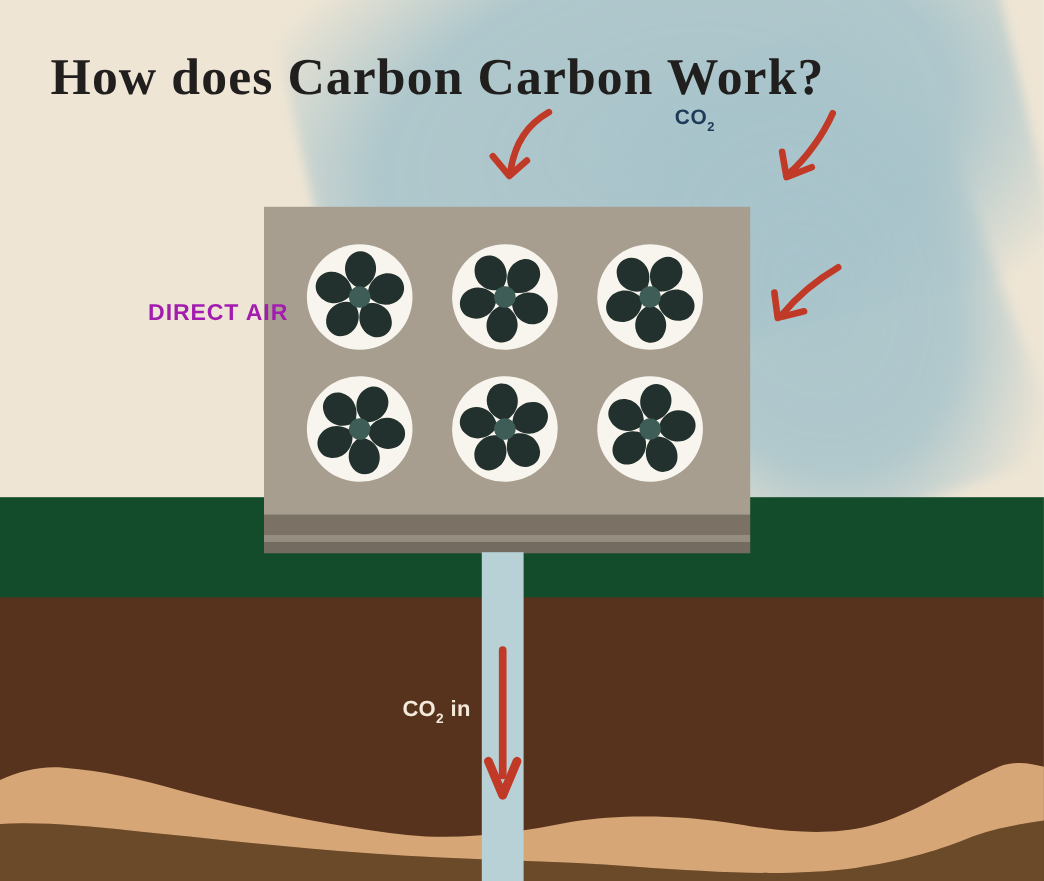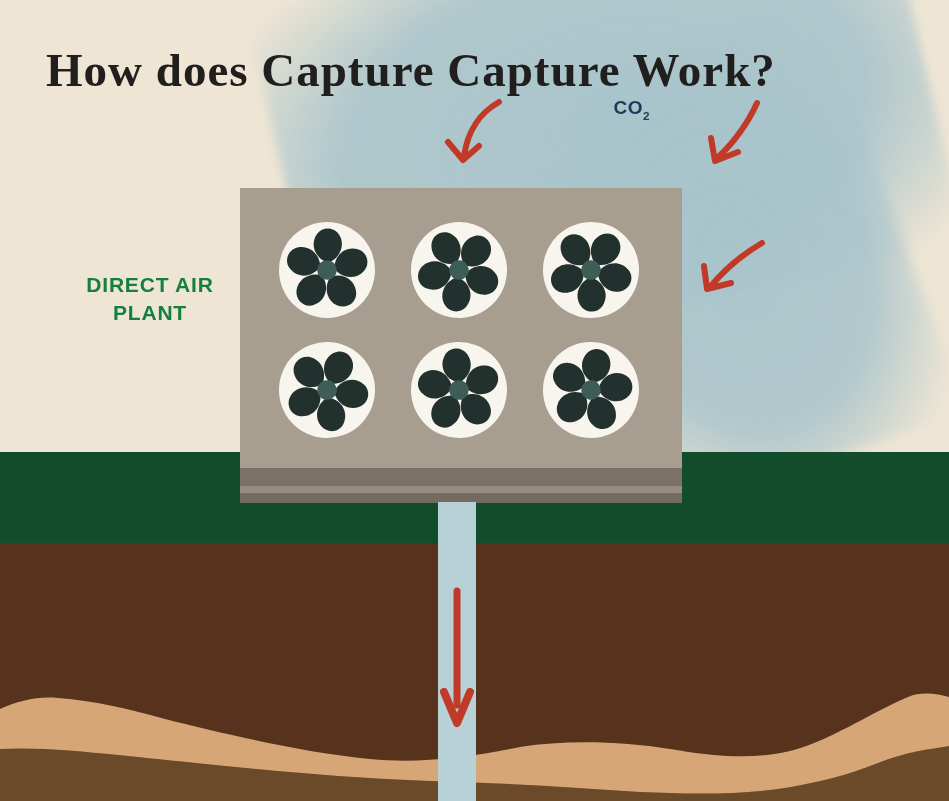--- a/index.html
+++ b/index.html
@@ -29,22 +29,22 @@
     font-size:47px; line-height:1.1; letter-spacing:1px; color:#211f1d;
     white-space:nowrap;
   }
   
   .co2-top{
     position:absolute; left:560px; top:97px; width:90px; text-align:right;
     color:#1d3a5a; font-weight:700; font-size:19px; letter-spacing:0.5px;
   }
   .co2-top sub, .co2-in sub{font-size:0.62em; position:relative; bottom:-1px;}
   .dac-label{
-    position:absolute; left:38px; top:271px; width:224px; text-align:center;
-    color:#15803d; font-weight:700; font-size:21px; line-height:28px;
+    position:absolute; left:38px; top:271px; width:224px; text-align:right;
+    color:#a21caf; font-weight:700; font-size:21px; line-height:28px;
     letter-spacing:0.8px;
   }
   .co2-in{
     position:absolute; left:310px; top:634px; width:118px; text-align:right;
     color:#f3ead9; font-weight:700; font-size:20px; letter-spacing:0.3px;
   }
   .co2-in .suffix{margin-left:6px;}
   
   .grass{position:absolute; left:0; top:452px; width:949px; height:93px; background:#124c2a;}
   .soil{position:absolute; left:0; top:543px; width:949px; height:258px; background:#57331e;}
@@ -71,21 +71,21 @@
   .overlay-svg{position:absolute; left:0; top:0; pointer-events:none;}
 </style>
 </head>
 <body>
 
 <div id="stage">
 
   <div class="cloud cloud-1"></div>
   <div class="cloud cloud-2"></div>
 
-  <h1 class="title">How does Capture Capture Work?</h1>
+  <h1 class="title">How does Carbon Carbon Work?</h1>
 
   <div class="co2-top"><span>CO</span><sub>2</sub></div>
 
   <svg class="overlay-svg" width="949" height="801" viewBox="0 0 949 801">
     <g fill="none" stroke="#c13a28" stroke-linecap="round" stroke-linejoin="round">
       <path d="M499 102 C480 113 468 129 464 156" stroke-width="6"></path>
       <polyline points="448,142 463,160 479,146" stroke-width="6"></polyline>
       <path d="M757 103 C748 123 733 144 717 158" stroke-width="6"></path>
       <polyline points="711,138 715,161 738,152" stroke-width="6"></polyline>
       <path d="M762 243 C745 253 725 269 711 286" stroke-width="6"></path>
@@ -140,26 +140,26 @@
     <svg class="fan fan-5" viewBox="0 0 100 100">
         <use href="#fan-rotor"></use>
       </svg>
     <svg class="fan fan-6" viewBox="0 0 100 100">
         <use href="#fan-rotor"></use>
       </svg>
   </div>
 
   <div class="dac-label">
     <div>DIRECT AIR</div>
-    <div>PLANT</div>
   </div>
 
   <div class="pipe"></div>
 
   <svg class="overlay-svg" width="949" height="801" viewBox="0 0 949 801">
     <g fill="none" stroke="#c13a28" stroke-linecap="round" stroke-linejoin="round">
       <path d="M457 591 L457 705" stroke-width="7"></path>
       <polyline points="444,692 457,723 470,692" stroke-width="8"></polyline>
     </g>
   </svg>
 
+  <div class="co2-in"><span>CO</span><sub>2</sub><span class="suffix">in</span></div>
 
 </div>
 
 </body></html>

